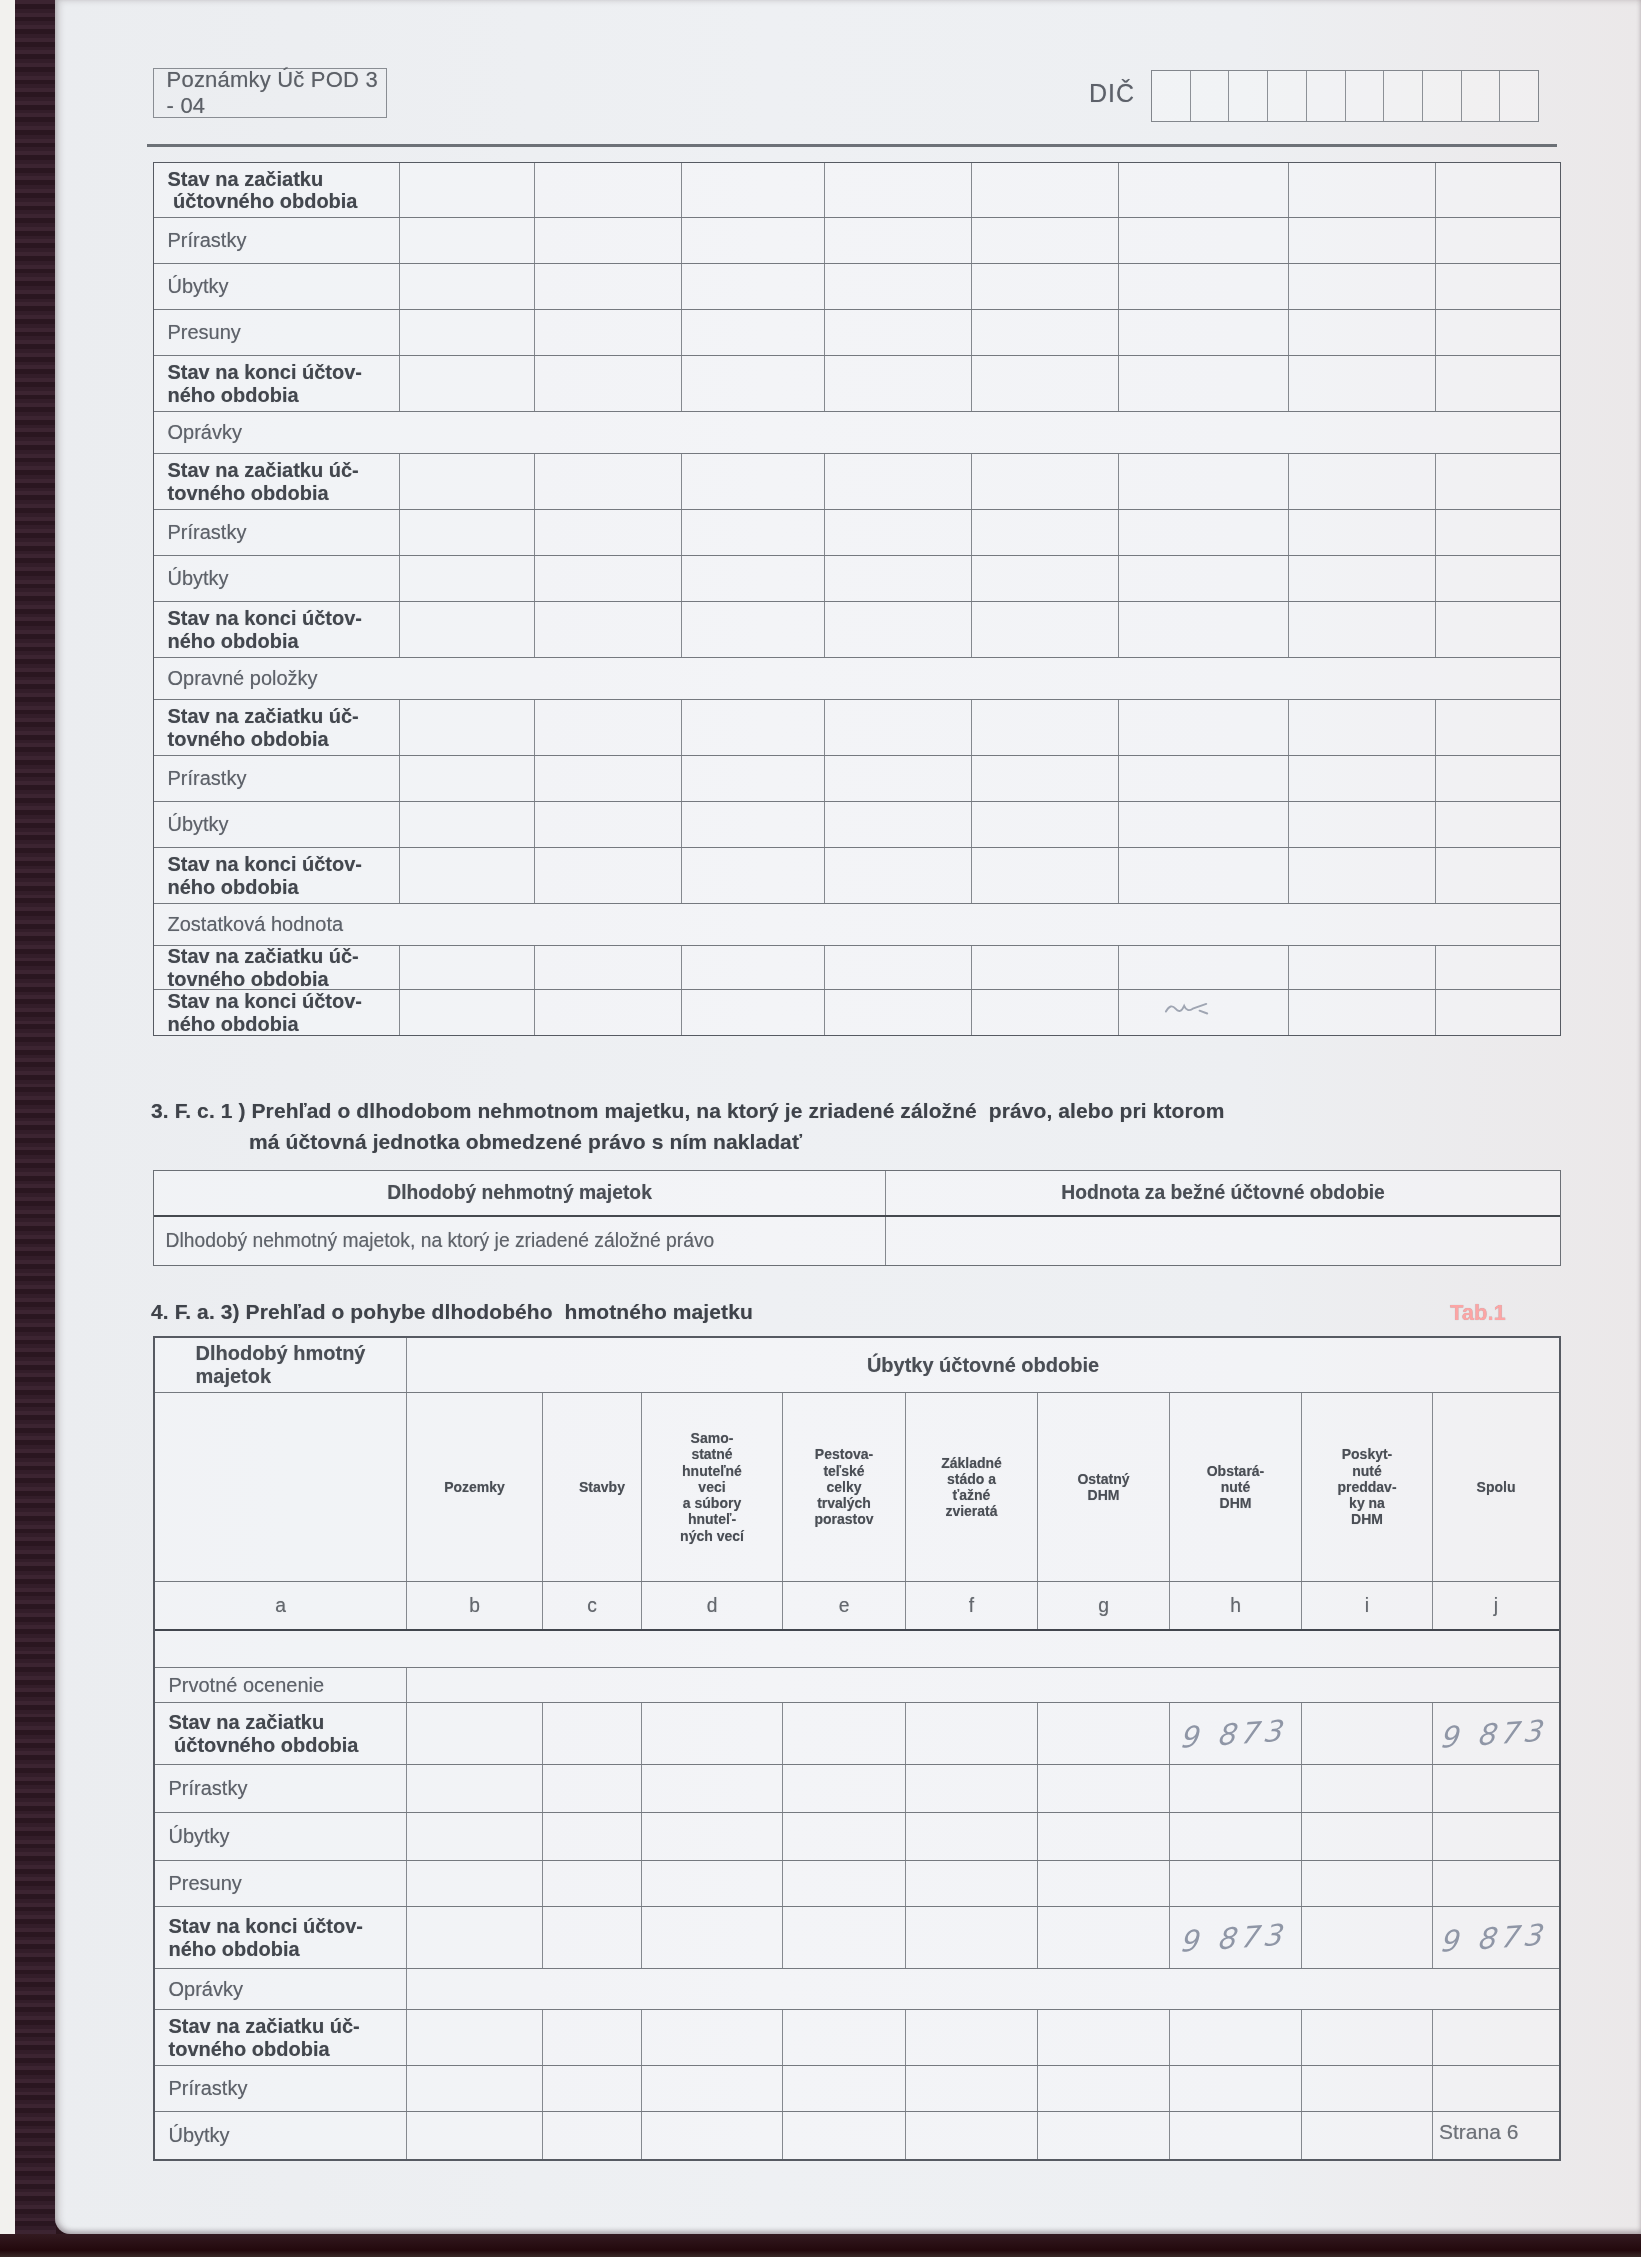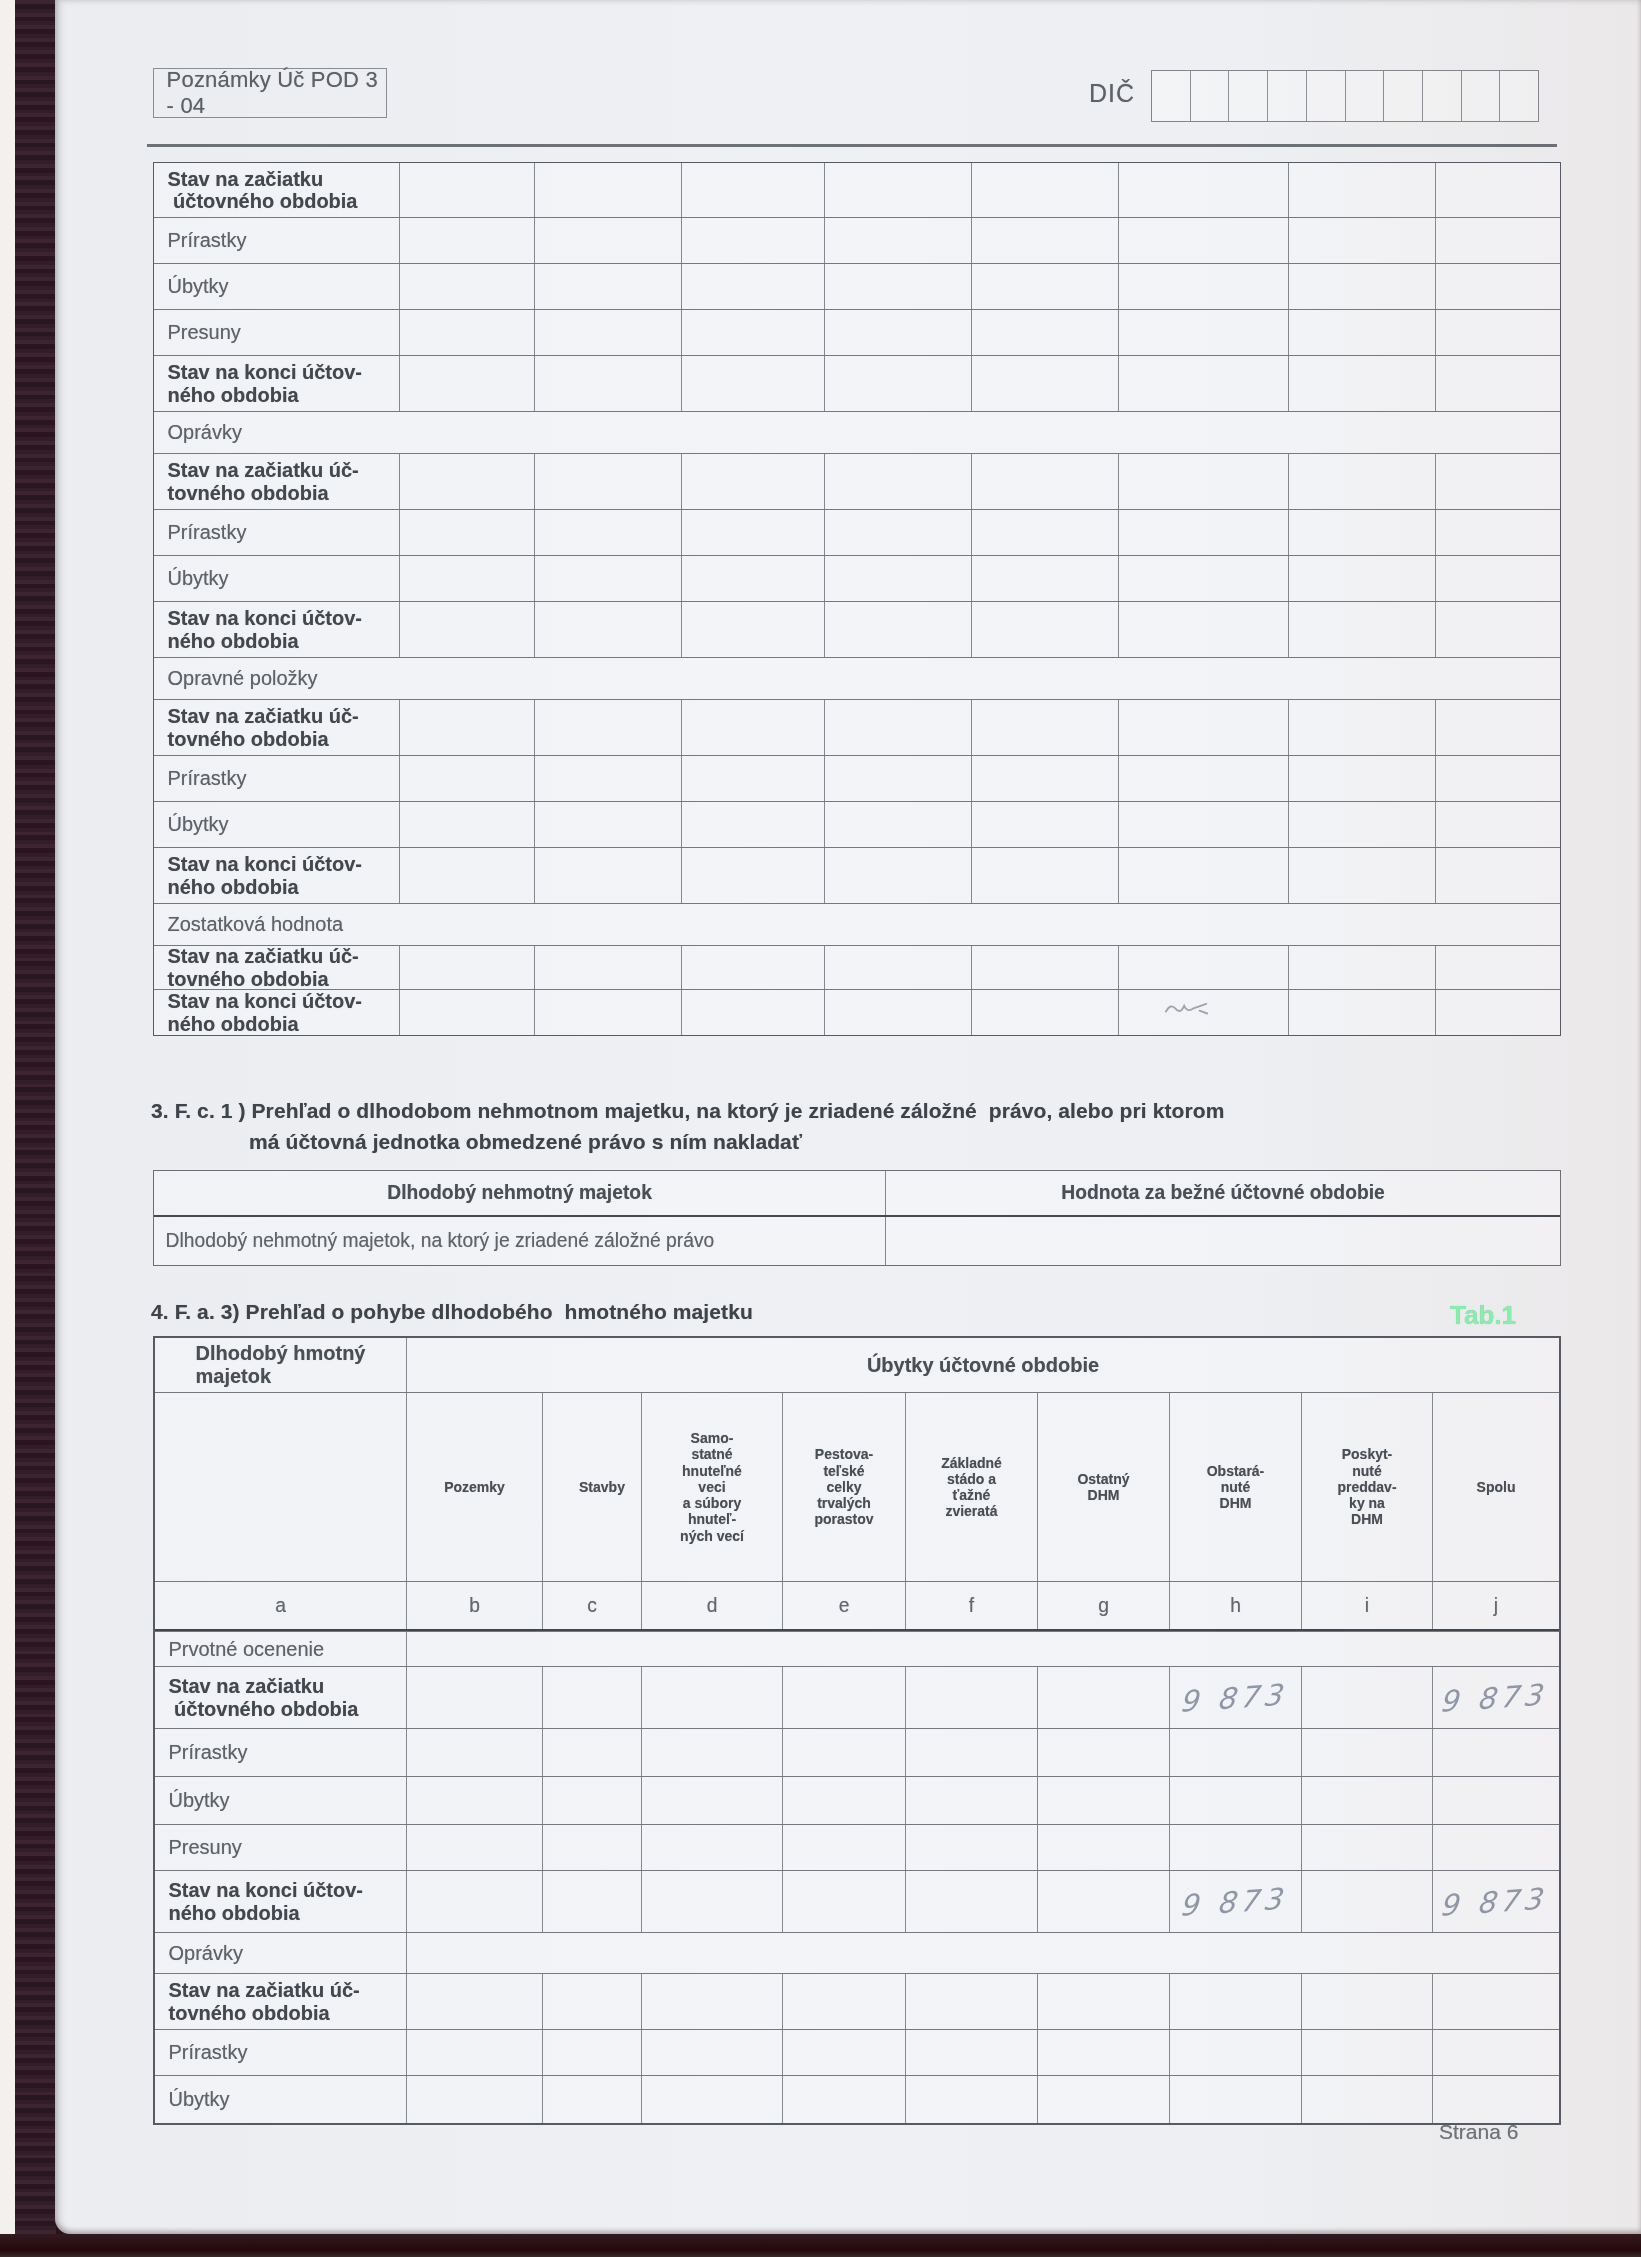--- a/index.html
+++ b/index.html
@@ -69,21 +69,21 @@
   
   .sec-heading{font-weight:700;font-size:21px;color:#3f434a;white-space:pre;letter-spacing:0.1px;}
   .t3{left:153px;top:1170px;width:1408px;box-sizing:border-box;border:1.9px solid #6b6f75;background:rgba(252,253,255,.35);}
   .t3 .hrow{display:flex;height:44px;border-bottom:2.9px solid #45494f;}
   .t3 .drow{display:flex;height:48px;}
   .t3 .c1{width:52%;box-sizing:border-box;display:flex;align-items:center;}
   .t3 .c2{width:48%;box-sizing:border-box;border-left:1px solid #85898f;display:flex;align-items:center;}
   .t3 .hrow .c1,.t3 .hrow .c2{justify-content:center;font-weight:700;font-size:19.3px;color:#4a4e55;}
   .t3 .drow .c1{padding-left:11.6px;font-size:19.3px;color:#5f636a;}
 
-  .tab-label{font-weight:700;font-size:26px;color:#86efac;}
+  .tab-label{font-weight:700;font-size:22px;color:#fca5a5;}
   .page-num{font-size:21px;color:#6e7279;}
   .pen-mark{opacity:.8;}
 </style>
 </head>
 <body>
 
 <div class="edge-white"></div>
 <div class="band-left"></div>
 <div class="paper"></div>
 <div class="band-bottom"></div>
@@ -358,21 +358,21 @@
       <div class="tc lcell t-soft" style="width: 136px;">b</div>
       <div class="tc lcell t-soft" style="width: 99px;">c</div>
       <div class="tc lcell t-soft" style="width: 141px;">d</div>
       <div class="tc lcell t-soft" style="width: 123px;">e</div>
       <div class="tc lcell t-soft" style="width: 132px;">f</div>
       <div class="tc lcell t-soft" style="width: 132px;">g</div>
       <div class="tc lcell t-soft" style="width: 132px;">h</div>
       <div class="tc lcell t-soft" style="width: 131px;">i</div>
       <div class="tc lcell t-soft" style="flex: 1 1 0%;">j</div>
     </div>
-    <div class="trow" style="height: 35px;">
+    <div class="trow" style="height: 35px; margin-top: 36px;">
       <div class="tc tlabel t-soft" style="width: 251px;">Prvotné ocenenie</div>
       <div class="tsec div"></div>
     </div>
     <div class="trow" style="height: 62px;">
       <div class="tc tlabel t-soft bold" style="width: 251px;">Stav na začiatku
 &nbsp;účtovného obdobia</div>
       <div class="tc tdata" style="width: 136px;"></div>
       <div class="tc tdata" style="width: 99px;"></div>
       <div class="tc tdata" style="width: 141px;"></div>
       <div class="tc tdata" style="width: 123px;"></div>

